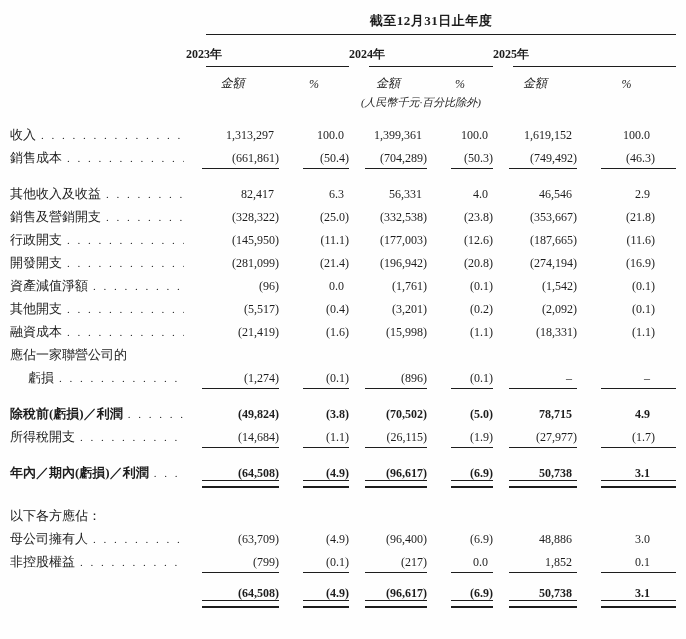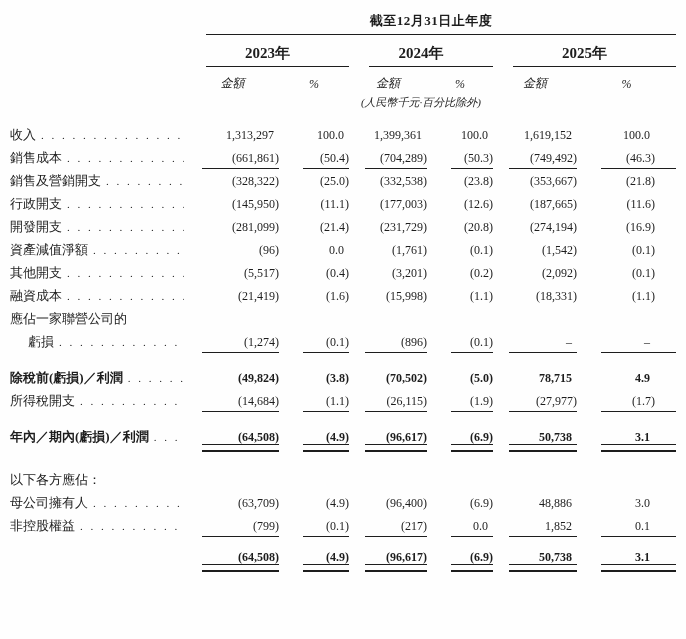--- a/index.html
+++ b/index.html
@@ -17,21 +17,21 @@
   col.c-sp{width:21px;}
   td{padding:0;vertical-align:bottom;}
   
   thead td{position:relative;}
   .period{
     text-align:center;font-weight:bold;font-size:13px;height:22px;
     letter-spacing:.5px;padding-bottom:5px;margin-top:17px;
   }
   .period::after{content:"";position:absolute;left:20px;right:0;bottom:0;border-bottom:1.2px solid #1d1d1d;}
   .year{
-    text-align:center;font-weight:bold;font-size:15px;height:22px;padding:6px 0 4px;
+    text-align:left;font-weight:bold;font-size:12px;height:22px;padding:6px 0 4px;
   }
   .year::after{content:"";position:absolute;left:20px;right:0;bottom:0;border-bottom:1.2px solid #1d1d1d;}
   .sub{
     text-align:center;font-style:italic;font-size:12px;height:20px;padding-top:5px;
   }
   .notecell{
     text-align:center;font-style:italic;font-size:11px;height:16px;
     white-space:nowrap;overflow:visible;padding-top:2px;
   }
   
@@ -126,20 +126,34 @@
               <span class="dots"></span>
             </div>
           </td>
           <td class="num u"><span>(661,861)</span></td>
           <td class="num pc u"><span>(50.4)</span></td>
           <td class="num u"><span>(704,289)</span></td>
           <td class="num pc u"><span>(50.3)</span></td>
           <td class="num u"><span>(749,492)</span></td>
           <td class="num pc last u" colspan="2"><span>(46.3)</span></td>
         </tr>
+        <tr class="gap-md">
+          <td class="lc">
+            <div class="lblwrap">
+              <span class="lbl">其他收入及收益</span>
+              <span class="dots"></span>
+            </div>
+          </td>
+          <td class="num"><span class="hang">82,417</span></td>
+          <td class="num pc"><span class="hang">6.3</span></td>
+          <td class="num"><span class="hang">56,331</span></td>
+          <td class="num pc"><span class="hang">4.0</span></td>
+          <td class="num"><span class="hang">46,546</span></td>
+          <td class="num pc last" colspan="2"><span class="hang">2.9</span></td>
+        </tr>
         <tr>
           <td class="lc">
             <div class="lblwrap">
               <span class="lbl">銷售及營銷開支</span>
               <span class="dots"></span>
             </div>
           </td>
           <td class="num"><span>(328,322)</span></td>
           <td class="num pc"><span>(25.0)</span></td>
           <td class="num"><span>(332,538)</span></td>
@@ -163,21 +177,21 @@
         </tr>
         <tr>
           <td class="lc">
             <div class="lblwrap">
               <span class="lbl">開發開支</span>
               <span class="dots"></span>
             </div>
           </td>
           <td class="num"><span>(281,099)</span></td>
           <td class="num pc"><span>(21.4)</span></td>
-          <td class="num"><span>(231,729)</span></td>
+          <td class="num"><span>(196,942)</span></td>
           <td class="num pc"><span>(20.8)</span></td>
           <td class="num"><span>(274,194)</span></td>
           <td class="num pc last" colspan="2"><span>(16.9)</span></td>
         </tr>
         <tr>
           <td class="lc">
             <div class="lblwrap">
               <span class="lbl">資產減值淨額</span>
               <span class="dots"></span>
             </div>

